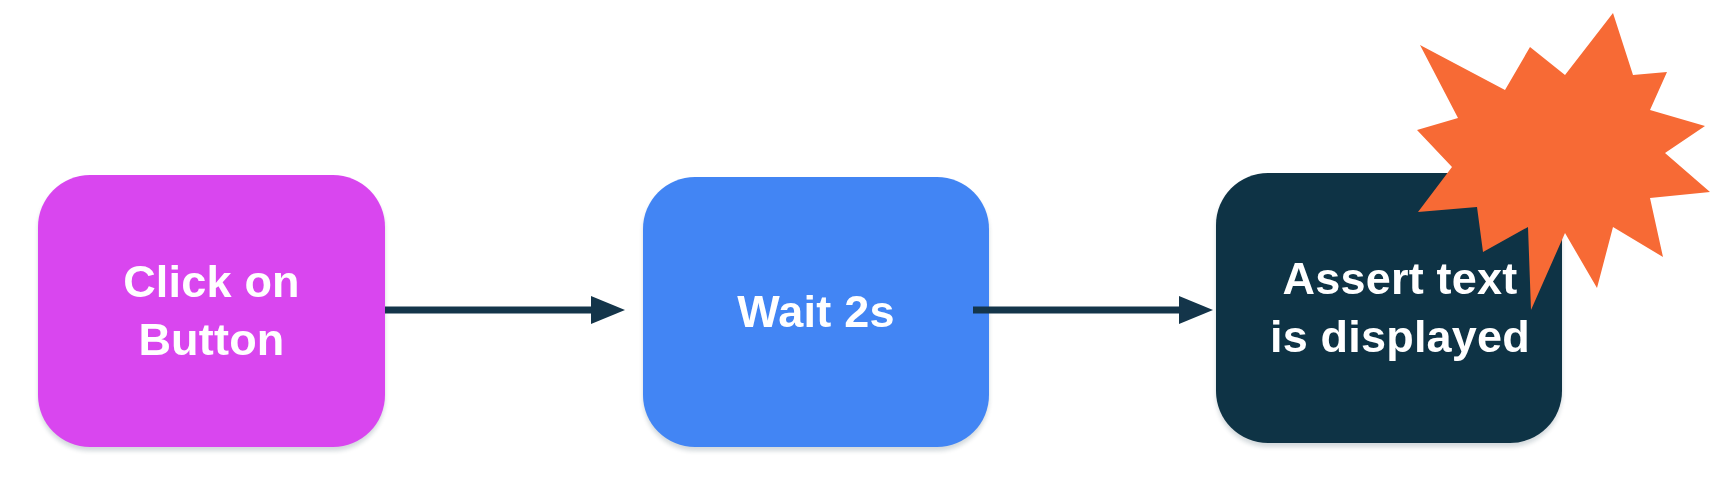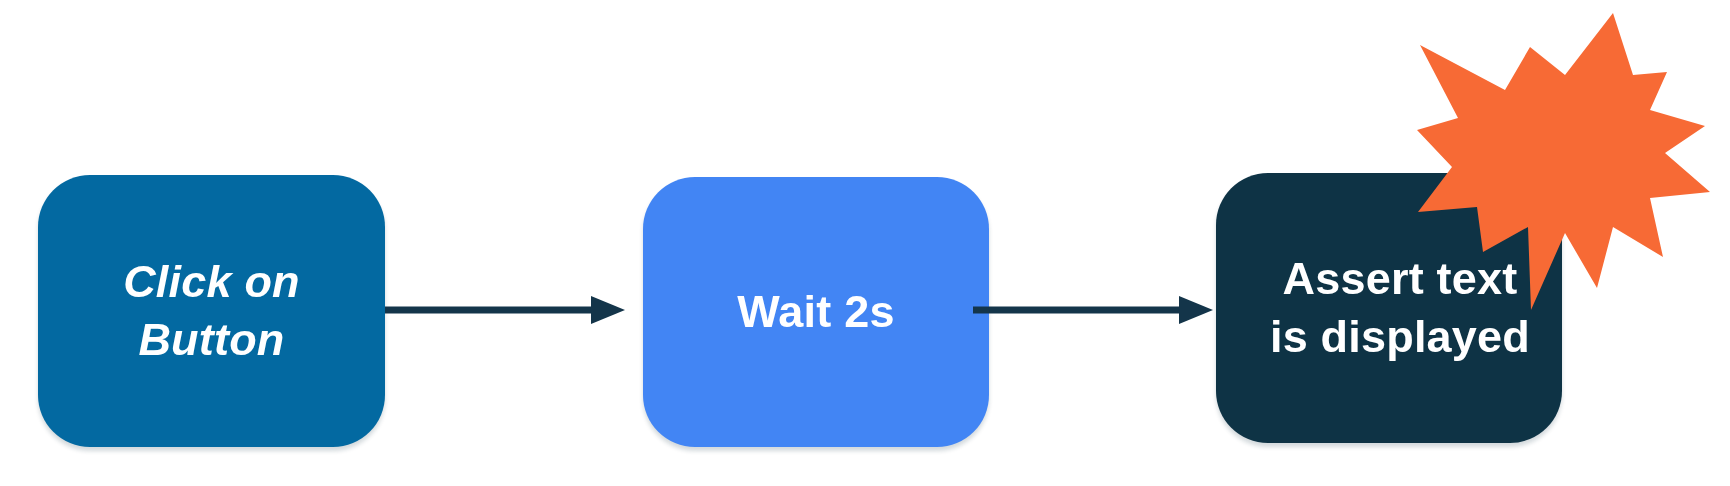--- a/index.html
+++ b/index.html
@@ -40,21 +40,21 @@
   .edge-1 { left: 385px; top: 292px; }
   .edge-2 { left: 973px; top: 292px; }
 
   .burst { position: absolute; left: 1400px; top: 8px; width: 312px; height: 306px; }
 </style>
 </head>
 <body>
 
 <div class="canvas">
 
-  <div class="flow-node node-1" style="background-color: #0369a1; font-style: italic;">
+  <div class="flow-node node-1" style="background-color: #d946ef;">
     <div class="node-label">Click on
 Button</div>
   </div>
 
   <svg class="edge-arrow edge-1" width="240" height="36" viewBox="0 0 240 36">
     <line x1="0" y1="18" x2="210" y2="18" stroke-width="7" stroke="#14354A"></line>
     <polygon points="206,4 206,32 240,18" fill="#14354A"></polygon>
   </svg>
 
   <div class="flow-node node-2" style="background-color: rgb(66, 133, 244);">

